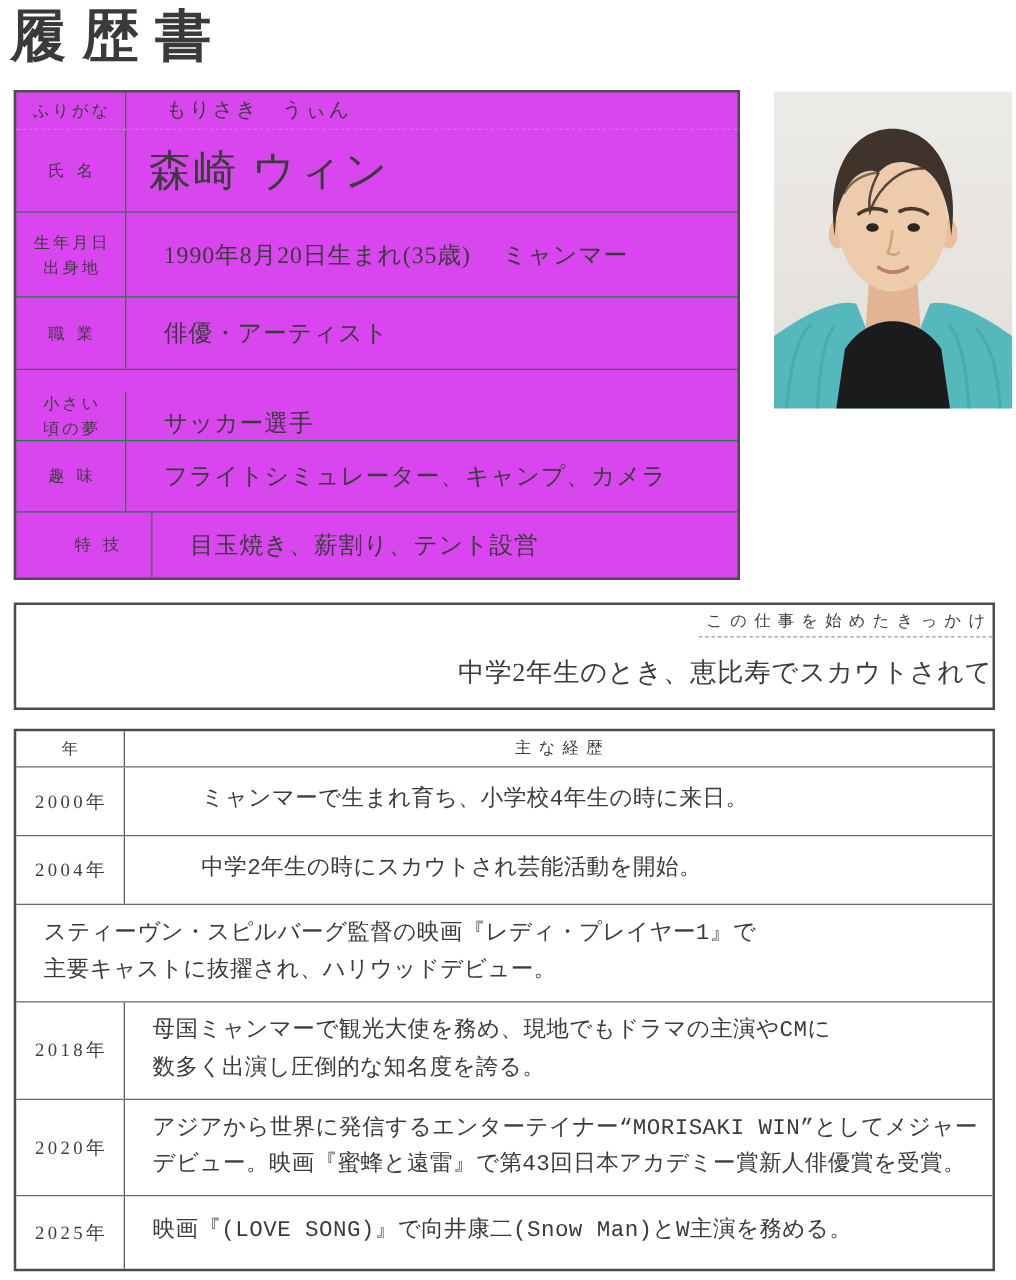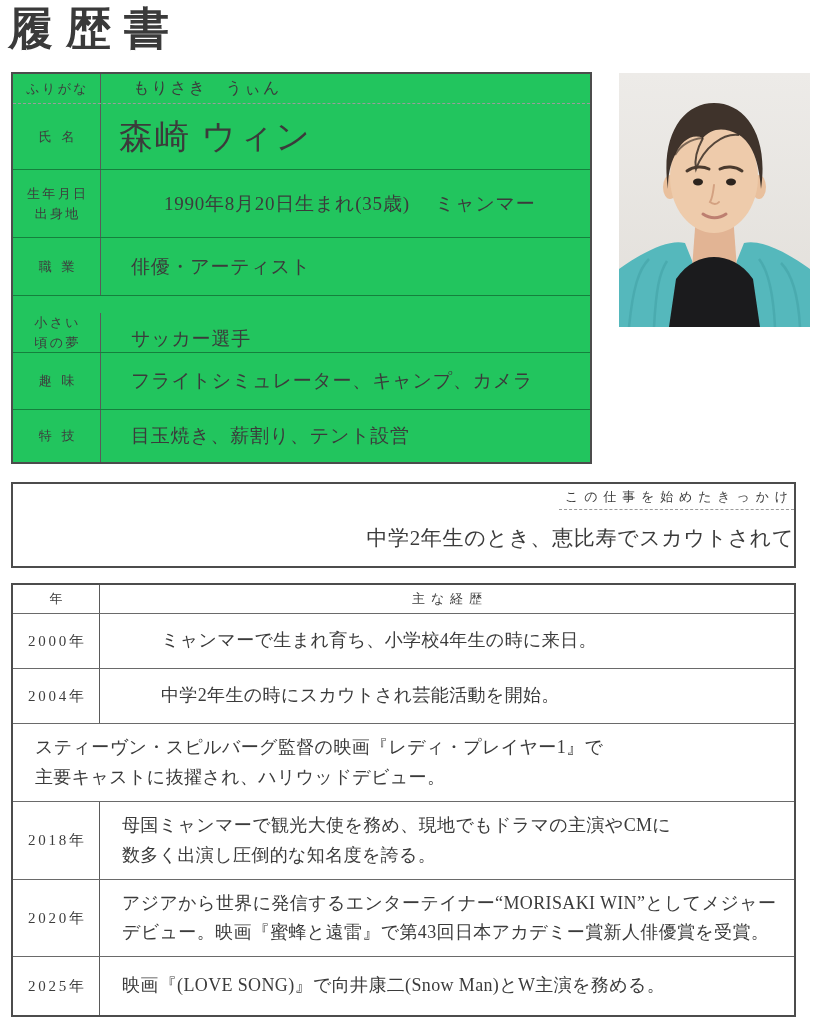--- a/index.html
+++ b/index.html
@@ -11,46 +11,46 @@
   }
   
   .doc-title {
     position:absolute; left:8px; top:2px;
     font-size:45px; font-weight:600; letter-spacing:13px; color:#3a3a3a;
     line-height:1.2; white-space:nowrap;
   }
   
   .profile-table {
     position:absolute; left:11px; top:72px; width:581px; height:392px;
-    border:2px solid #4c4c4c; background:#22c55e;
+    border:2px solid #4c4c4c; background:#d946ef;
     display:flex; flex-direction:column;
   }
   .p-row { display:flex; border-bottom:1px solid #15803d; }
   .p-row:last-child { border-bottom:none; }
   .p-row.dashed { border-bottom:1px dashed #9b9b9b; }
   .p-label {
     width:88px; flex:0 0 88px; border-right:1px solid #5a5a5a;
     display:flex; flex-direction:column; align-items:center; justify-content:center;
     font-size:13px; color:#3d3d3d; line-height:1.5; text-align:center;
   }
   .p-label .sp2 { letter-spacing:0.75em; text-indent:0.75em; }
   .p-label .sp4 { letter-spacing:0.18em; text-indent:0.18em; }
   .p-value {
     flex:1; display:flex; flex-direction:column; justify-content:center;
     padding-left:30px; font-size:19px; color:#3b3b3b; letter-spacing:0.04em;
   }
   .row-furigana { height:30px; }
   .row-furigana .p-value { font-size:16px; letter-spacing:0.14em; padding-left:32px; }
   .row-name { height:66px; }
   .row-name .p-value { font-size:34px; letter-spacing:0.06em; padding-left:18px; }
-  .row-birth { height:68px;gap:33px; }
+  .row-birth { height:68px; }
   .row-job { height:58px; }
   .row-dream { height:57px;align-items:flex-end; }
   .row-hobby { height:57px; }
-  .row-skill { height:52px; }
+  .row-skill { height:52px;padding-left:21px; }
   
   .photo {
     position:absolute; left:619px; top:73px; width:191px; height:254px;
     overflow:hidden;
   }
   .photo svg { display:block; width:100%; height:100%; }
   
   .kickoff {
     position:absolute; left:11px; top:482px; width:785px; height:86px;
     border:2px solid #4c4c4c; background:#fff;
@@ -74,21 +74,21 @@
   .c-row { display:flex; border-bottom:1px solid #6a6a6a; }
   .c-row:last-child { border-bottom:none; }
   .c-year {
     width:87px; flex:0 0 87px; border-right:1px solid #5a5a5a;
     display:flex; align-items:center; justify-content:center;
     font-size:15px; letter-spacing:0.18em; text-indent:0.18em; color:#3d3d3d;
   }
   .c-main {
     flex:1; display:flex; flex-direction:column; justify-content:center;
     padding-left:22px; padding-right:0;
-    font-size:18px; line-height:1.62; letter-spacing:0.02em; color:#3b3b3b;
+    font-size:18px; line-height:1.62; letter-spacing:0.02em; color:#3b3b3b;font-family:Liberation Mono, monospace;
   }
   .c-main span { display:block; }
   .c-header { height:29px; }
   .c-header .c-year { font-size:13px; }
   .c-header .c-main {
     align-items:center; justify-content:center; padding-left:0;
     font-size:13px; letter-spacing:0.45em; text-indent:0.45em; color:#3d3d3d;
   }
   .rh-s { height:55px;gap:39px; }
   .rh-m { height:58px; }

